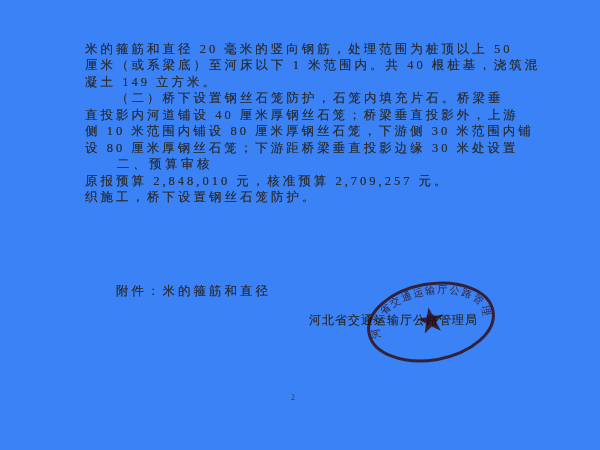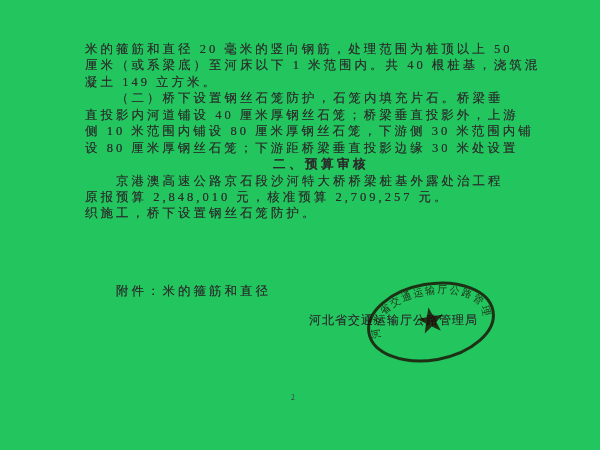--- a/index.html
+++ b/index.html
@@ -1,40 +1,39 @@
 <!DOCTYPE html>
 <html><head>
 <meta charset="utf-8">
 <style>
   html,body{margin:0;padding:0;background:#ffffff;}
   .page{
     position:relative;
     width:600px;height:450px;
-    background:#22c55e;
+    background:#3b82f6;
     overflow:hidden;
     font-family:"Liberation Serif","DejaVu Serif",serif;
     color:#2b2b2b;
   }
   .body-text{
     position:absolute;
     left:85px;top:41px;width:440px;
   }
   .line{
     height:16.45px;
     line-height:16.45px;
     font-size:12.5px;
     letter-spacing:3px;
     white-space:pre;
     color:#2b2b2b;
     text-shadow:0 0 0.5px rgba(40,40,40,0.55);
   }
   .line.bold{
-    font-weight:bold;
+    font-weight:normal;
     letter-spacing:3.5px;
-    text-align:center;
   }
   .attachment{
     position:absolute;
     left:85px;top:283px;
     font-size:12.5px;letter-spacing:3px;white-space:pre;
     text-shadow:0 0 0.5px rgba(40,40,40,0.55);
   }
   .sig-org{
     position:absolute;
     left:309px;top:312px;
@@ -69,21 +68,20 @@
 
   <div class="body-text">
     <div class="line">米的箍筋和直径 20 毫米的竖向钢筋，处理范围为桩顶以上 50</div>
     <div class="line">厘米（或系梁底）至河床以下 1 米范围内。共 40 根桩基，浇筑混</div>
     <div class="line">凝土 149 立方米。</div>
     <div class="line">　　（二）桥下设置钢丝石笼防护，石笼内填充片石。桥梁垂</div>
     <div class="line">直投影内河道铺设 40 厘米厚钢丝石笼；桥梁垂直投影外，上游</div>
     <div class="line">侧 10 米范围内铺设 80 厘米厚钢丝石笼，下游侧 30 米范围内铺</div>
     <div class="line">设 80 厘米厚钢丝石笼；下游距桥梁垂直投影边缘 30 米处设置</div>
     <div class="line bold">　　二、预算审核</div>
-    <div class="line">　　京港澳高速公路京石段沙河特大桥桥梁桩基外露处治工程</div>
     <div class="line">原报预算 2,848,010 元，核准预算 2,709,257 元。</div>
     <div class="line">织施工，桥下设置钢丝石笼防护。</div>
   </div>
 
   <div class="attachment">　　附件：米的箍筋和直径</div>
 
   <div class="sig-org">河北省交通运输厅公路管理局</div>
 
   <svg class="seal-svg" viewBox="0 0 600 450" xmlns="http://www.w3.org/2000/svg">
     <g transform="rotate(-10 431 322)">

